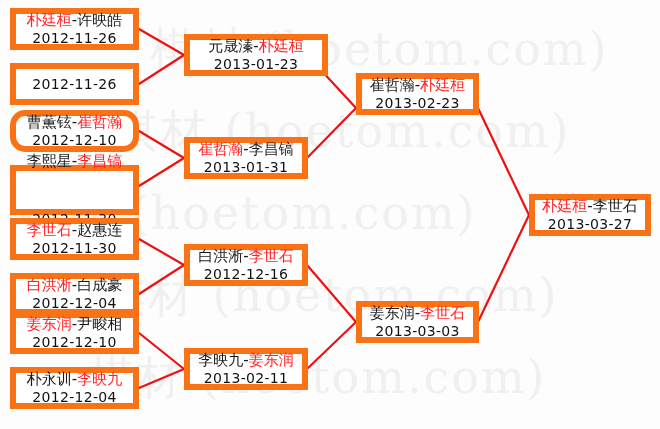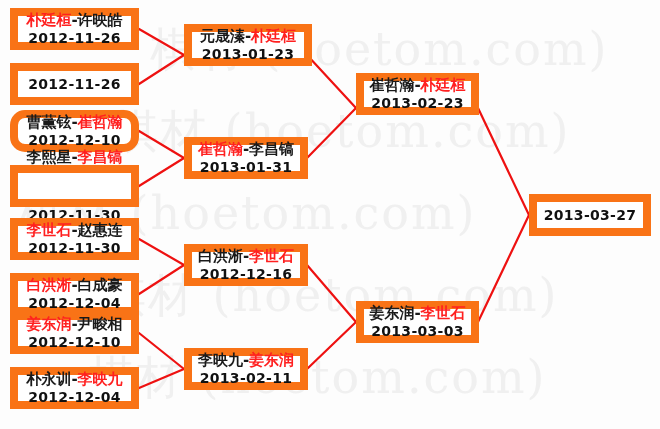--- a/index.html
+++ b/index.html
@@ -46,27 +46,26 @@
     z-index: 1;
     pointer-events: none;
   }
 
   
   .match-box {
     position: absolute;
     z-index: 2;
     box-sizing: border-box;
     background: #ffffff;
-    border: 8px solid #f97316;
+    border: 6px solid #f97316;
     display: flex;
     flex-direction: column;
     align-items: center;
     justify-content: center;
     line-height: 1.15;
-    font-weight: bold;
   }
   .players {
     font-size: 15px;
     white-space: nowrap;
   }
   .match-date {
     font-size: 14px;
     color: #111111;
     white-space: nowrap;
     letter-spacing: 0.3px;
@@ -119,42 +118,42 @@
       <div class="players"><span class="p-win">朴廷桓</span><span class="vs-dash">-</span><span class="p-lose">许映皓</span></div>
       <div class="match-date">2012-11-26</div>
     </div>
   <div class="match-box" style="left:10px;  top:63px;  width:129px; height:42px;">
       <div class="match-date">2012-11-26</div>
     </div>
   <div class="match-box" style="left:10px;  top:110px; width:129px; height:42px;border-radius:15px;">
       <div class="players"><span class="p-lose">曹薫铉</span><span class="vs-dash">-</span><span class="p-win">崔哲瀚</span></div>
       <div class="match-date">2012-12-10</div>
     </div>
-  <div class="match-box" style="left:10px;  top:165px; width:129px; height:42px;gap:40px;">
+  <div class="match-box" style="left:10px;  top:165px; width:129px; height:50px;gap:40px;">
       <div class="players"><span class="p-lose">李熙星</span><span class="vs-dash">-</span><span class="p-win">李昌镐</span></div>
       <div class="match-date">2012-11-30</div>
     </div>
   <div class="match-box" style="left:10px;  top:218px; width:129px; height:42px;">
       <div class="players"><span class="p-win">李世石</span><span class="vs-dash">-</span><span class="p-lose">赵惠连</span></div>
       <div class="match-date">2012-11-30</div>
     </div>
   <div class="match-box" style="left:10px;  top:273px; width:129px; height:42px;">
       <div class="players"><span class="p-win">白洪淅</span><span class="vs-dash">-</span><span class="p-lose">白成豪</span></div>
       <div class="match-date">2012-12-04</div>
     </div>
   <div class="match-box" style="left:10px;  top:312px; width:129px; height:42px;">
       <div class="players"><span class="p-win">姜东润</span><span class="vs-dash">-</span><span class="p-lose">尹畯相</span></div>
       <div class="match-date">2012-12-10</div>
     </div>
   <div class="match-box" style="left:10px;  top:367px; width:129px; height:42px;">
       <div class="players"><span class="p-lose">朴永训</span><span class="vs-dash">-</span><span class="p-win">李映九</span></div>
       <div class="match-date">2012-12-04</div>
     </div>
 
-  <div class="match-box" style="left:184px; top:24px;  width:128px; height:42px;">
+  <div class="match-box" style="left:184px; top:34px;  width:144px; height:42px;">
       <div class="players"><span class="p-lose">元晟溱</span><span class="vs-dash">-</span><span class="p-win">朴廷桓</span></div>
       <div class="match-date">2013-01-23</div>
     </div>
   <div class="match-box" style="left:184px; top:137px; width:124px; height:42px;">
       <div class="players"><span class="p-win">崔哲瀚</span><span class="vs-dash">-</span><span class="p-lose">李昌镐</span></div>
       <div class="match-date">2013-01-31</div>
     </div>
   <div class="match-box" style="left:184px; top:244px; width:124px; height:42px;">
       <div class="players"><span class="p-lose">白洪淅</span><span class="vs-dash">-</span><span class="p-win">李世石</span></div>
       <div class="match-date">2012-12-16</div>
@@ -167,16 +166,17 @@
   <div class="match-box" style="left:356px; top:73px;  width:123px; height:42px;">
       <div class="players"><span class="p-lose">崔哲瀚</span><span class="vs-dash">-</span><span class="p-win">朴廷桓</span></div>
       <div class="match-date">2013-02-23</div>
     </div>
   <div class="match-box" style="left:356px; top:301px; width:123px; height:42px;">
       <div class="players"><span class="p-lose">姜东润</span><span class="vs-dash">-</span><span class="p-win">李世石</span></div>
       <div class="match-date">2013-03-03</div>
     </div>
 
   <div class="match-box" style="left:529px; top:194px; width:122px; height:42px;">
+      <div class="players"><span class="p-win">朴廷桓</span><span class="vs-dash">-</span><span class="p-lose">李世石</span></div>
       <div class="match-date">2013-03-27</div>
     </div>
 
 </div>
 
 </body></html>

